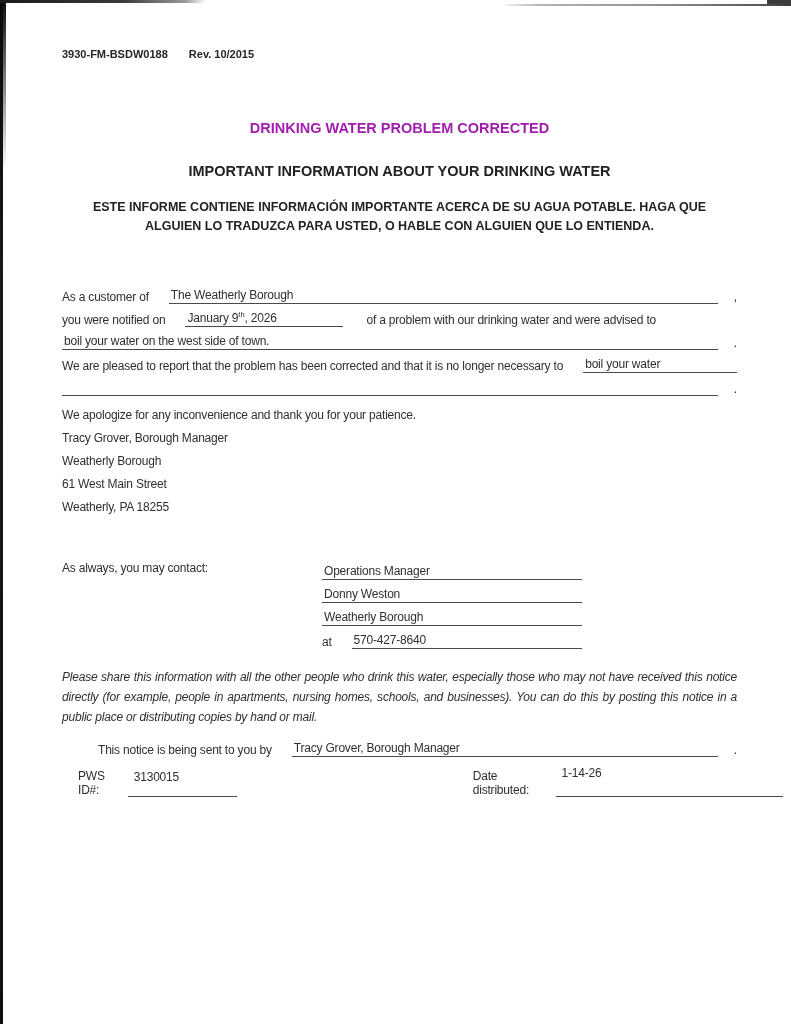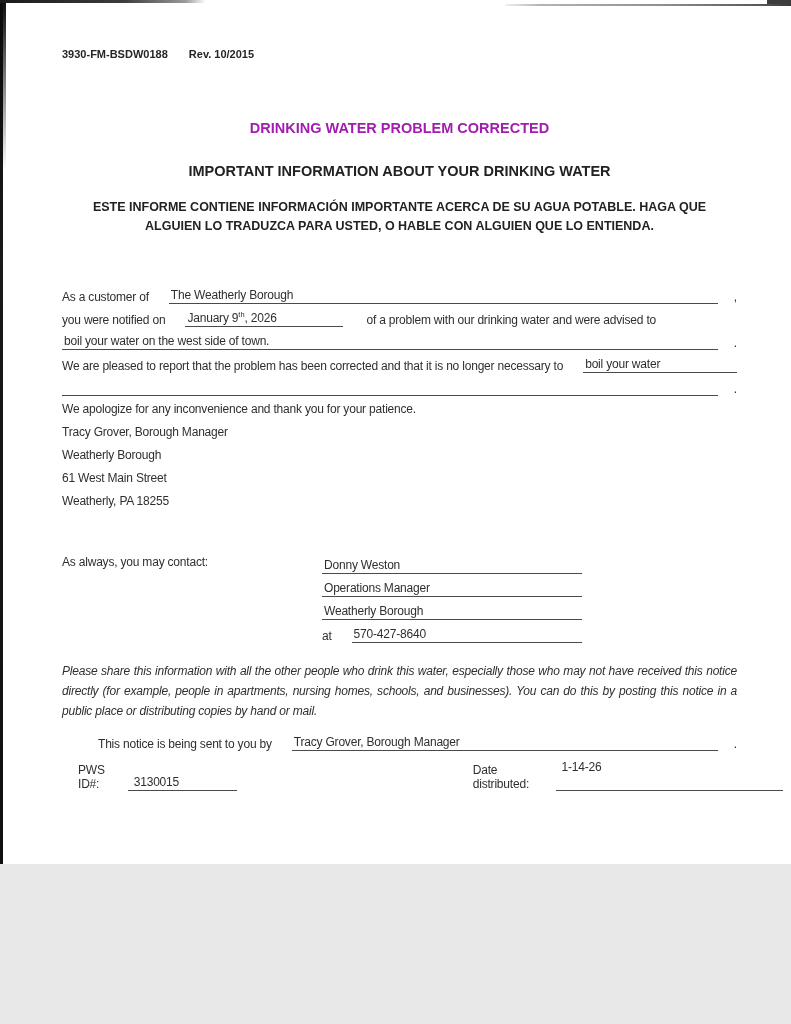--- a/index.html
+++ b/index.html
@@ -1,20 +1,20 @@
 <!DOCTYPE html>
 <html><head>
 <meta charset="utf-8">
 <style>
   * { margin: 0; padding: 0; box-sizing: border-box; }
   html, body { background: #e8e8e8; }
   .page {
     position: relative;
     width: 791px;
-    height: 864px;
+    height: 1024px;
     background: #ffffff;
     margin: 0 auto;
     overflow: hidden;
     font-family: "Liberation Sans", sans-serif;
     color: #2f2f2f;
     font-size: 12px;
     letter-spacing: -0.2px;
   }
   
   .artifact-left-edge {
@@ -67,42 +67,42 @@
   }
   .u-grow { flex: 1 1 0; min-width: 0; margin-left: 4px; }
   .u-fixed { flex: 0 0 auto; margin-left: 4px; }
   .rule-grow {
     flex: 1 1 0; min-width: 12px;
     border-bottom: 1.4px solid #4a4a4a; height: 1px;
   }
   .suffix-gap { margin-left: 7px; }
   sup.ord { font-size: 7.5px; vertical-align: super; letter-spacing: 0; }
   
-  .plain-block { margin-top: 2px; }
+  .plain-block { margin-top: 8px; }
   .plain-line { line-height: 23px; }
   
   .contact-block { display: flex; margin-top: 38px; }
   .contact-label { flex: 0 0 260px; line-height: 23px; }
   .contact-fills { flex: 0 0 260px; }
   .contact-row { display: flex; align-items: flex-end; height: 23px; }
   .contact-row .u-line {
     flex: 1 1 0; border-bottom: 1.4px solid #4a4a4a; padding: 0 2px 1px 2px;
   }
   .contact-row .pre { flex: 0 0 auto; margin-right: 20px; }
   
   .share-para {
     margin-top: 18px; text-align: justify;
     font-style: italic; line-height: 20px;
   }
   
   .sentby-row { margin-top: 7px; margin-left: 36px; }
   
   .footer-row { display: flex; align-items: flex-end; margin-top: 17px; height: 23px; }
   .footer-left { display: flex; align-items: flex-end; margin-left: 16px; }
-  .footer-left .u-line { width: 126px; border-bottom: 1.4px solid #4a4a4a; padding: 0 2px 1px 6px; }
+  .footer-left .u-line { width: 126px; border-bottom: 1.4px solid #4a4a4a; padding: 0 2px 12px 6px; }
   .footer-right { display: flex; align-items: flex-end; margin-left: 236px; }
   .footer-right .u-line { width: 248px; border-bottom: 1.4px solid #4a4a4a; padding: 0 2px 16px 6px; }
   .flabel { margin-right: 6px; }
 </style>
 </head>
 <body>
 
 <div class="page">
 
   <div class="artifact-left-edge"></div>
@@ -158,24 +158,24 @@
       <div class="plain-line">Tracy Grover, Borough Manager</div>
       <div class="plain-line">Weatherly Borough</div>
       <div class="plain-line">61 West Main Street</div>
       <div class="plain-line">Weatherly, PA 18255</div>
     </div>
 
     <div class="contact-block">
       <div class="contact-label">As always, you may contact:</div>
       <div class="contact-fills">
         <div class="contact-row">
+          <span class="u-line"><span>Operations Manager</span></span>
+        </div>
+        <div class="contact-row">
           <span class="u-line"><span>Donny Weston</span></span>
-        </div>
-        <div class="contact-row">
-          <span class="u-line"><span>Operations Manager</span></span>
         </div>
         <div class="contact-row">
           <span class="u-line"><span>Weatherly Borough</span></span>
         </div>
         <div class="contact-row">
           <span class="pre">at</span>
           <span class="u-line"><span>570-427-8640</span></span>
         </div>
       </div>
     </div>

